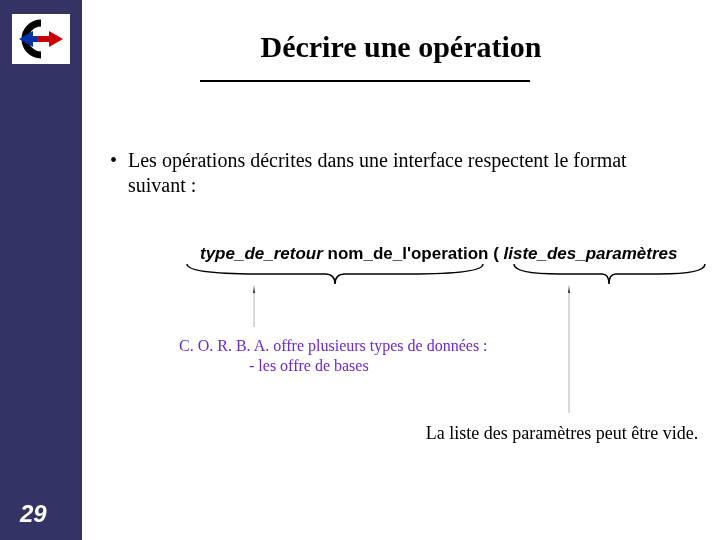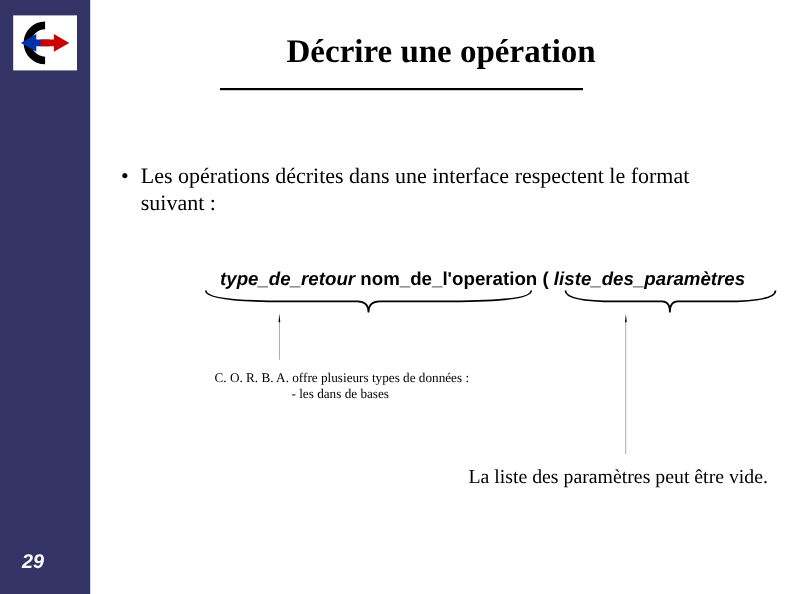--- a/index.html
+++ b/index.html
@@ -96,43 +96,43 @@
   }
   .arrow2 {
     position: absolute;
     left: 568px;
     top: 285px;
     width: 2px;
     height: 128px;
   }
   .note-block {
     position: absolute;
-    left: 195px;
+    left: 179px;
     top: 336px;
-    font-size: 12px;
-    color: #000000;
+    font-size: 16px;
+    color: #6d28d9;
     line-height: 1.25;
   }
   .note-block .indent { padding-left: 70px; }
   .param-note {
     position: absolute;
     left: 422px;
     top: 423px;
     width: 280px;
     font-size: 18px;
     color: #000;
     text-align: center;
     line-height: 1.2;
   }
   .page-num {
     position: absolute;
     left: 20px;
     top: 500px;
     font-family: Arial, Helvetica, sans-serif;
-    font-size: 18px;
+    font-size: 24px;
     font-weight: bold;
     font-style: italic;
     color: #fff;
   }
 </style>
 </head>
 <body>
 
 <div class="sidebar"></div>
 
@@ -167,18 +167,18 @@
   <line x1="5" y1="42" x2="5" y2="6" stroke="#000" stroke-width="1.5"></line>
   <polygon points="5,0 1,8 9,8" fill="#000"></polygon>
 </svg>
 <svg class="arrow2" viewBox="0 0 10 128" preserveAspectRatio="none" style="overflow:visible">
   <line x1="5" y1="128" x2="5" y2="6" stroke="#000" stroke-width="1.5"></line>
   <polygon points="5,0 1,8 9,8" fill="#000"></polygon>
 </svg>
 
 <div class="note-block">
   <div>C. O. R. B. A. offre plusieurs types de données :</div>
-  <div class="indent">- les dans de bases</div>
+  <div class="indent">- les offre de bases</div>
 </div>
 
 <div class="param-note">La liste des paramètres peut être vide.</div>
 
 <div class="page-num">29</div>
 
 </body></html>

